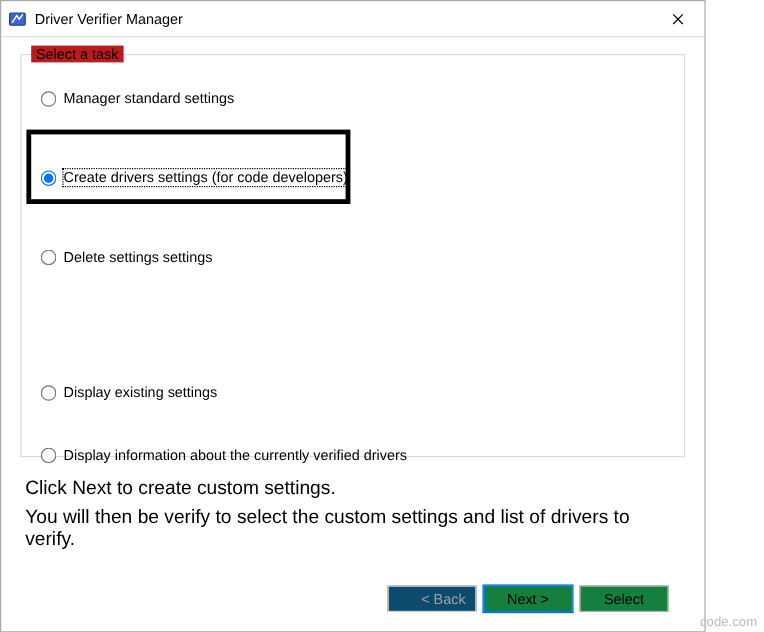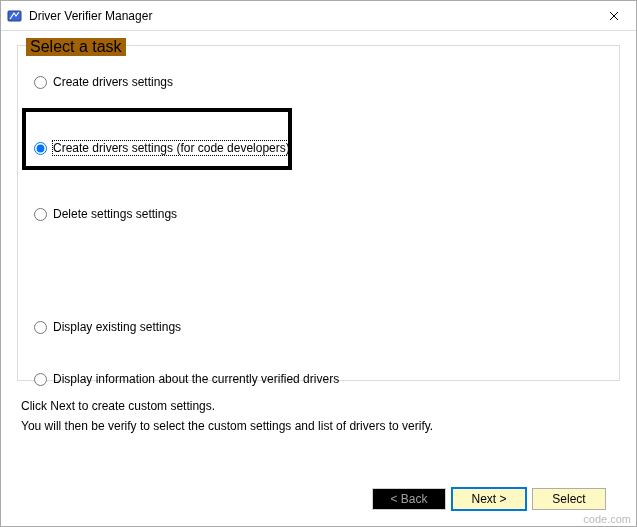--- a/index.html
+++ b/index.html
@@ -7,21 +7,21 @@
       margin: 0;
       padding: 0;
       font-family: "Segoe UI", Tahoma, sans-serif;
       font-size: 12px;
       background: #fff;
       width: 637px;
       height: 527px;
       overflow: hidden;
     }
     .window {
-      width: 637px;
+      width: 588px;
       height: 527px;
       border: 1px solid #aaa;
       background: #fff;
       display: flex;
       flex-direction: column;
     }
     .titlebar {
       height: 30px;
       display: flex;
       align-items: center;
@@ -57,23 +57,23 @@
       border: 1px solid #dcdcdc;
       position: relative;
       padding: 16px 12px 12px 12px;
       flex: 0 0 auto;
       height: 336px;
     }
     .group-legend {
       position: absolute;
       top: -8px;
       left: 8px;
-      background: #a16207;
+      background: #b91c1c;
       padding: 0 4px;
-      font-size: 16px;
+      font-size: 12px;
       color: #000;
     }
     .radio-row {
       display: flex;
       align-items: center;
       gap: 4px;
       font-size: 12px;
       color: #000;
       cursor: pointer;
       padding: 1px 2px;
@@ -88,45 +88,46 @@
       position: absolute;
       border: 4px solid #000;
       pointer-events: none;
     }
     .instructions {
       margin-top: 12px;
       padding: 0 4px;
     }
     .instructions p {
       margin: 6px 0;
-      font-size: 12px;
+      font-size: 16px;
       color: #000;
     }
     .button-bar {
       display: flex;
       justify-content: flex-end;
       gap: 6px;
       padding: 10px 14px 12px 14px;
       margin-top: auto;
     }
     .btn {
       min-width: 74px;
       height: 22px;
       font-size: 12px;
       font-family: inherit;
-      background: #fef9c3;
+      background: #15803d;
       border: 1px solid #adadad;
       cursor: pointer;
       padding: 0 8px;
     }
     .btn:disabled {
       color: #a0a0a0;
-      background: #000000;
+      background: #0c4a6e;
       border-color: #d0d0d0;
       cursor: default;
+      text-align: right;
     }
     .btn.default {
       border: 1px solid #0078d7;
       outline: 1px solid #0078d7;
     }
     .watermark {
       position: fixed;
       bottom: 2px;
       right: 6px;
       font-size: 11px;
@@ -157,21 +158,21 @@
     </div>
   </div>
 
   <div class="content">
 
     <div class="groupbox">
       <span class="group-legend">Select a task</span>
 
       <label class="radio-row" style="position:absolute; top:28px; left:14px;">
         <input type="radio" name="task" style="">
-        <span class="radio-label">Create drivers settings</span>
+        <span class="radio-label">Manager standard settings</span>
       </label>
 
       <label class="radio-row" style="position:absolute; top:94px; left:14px;">
         <input type="radio" name="task" checked="" style="">
         <span class="radio-label focused">Create drivers settings (for code developers)</span>
       </label>
 
       <label class="radio-row" style="position:absolute; top:160px; left:14px;">
         <input type="radio" name="task" style="">
         <span class="radio-label">Delete settings settings</span>

